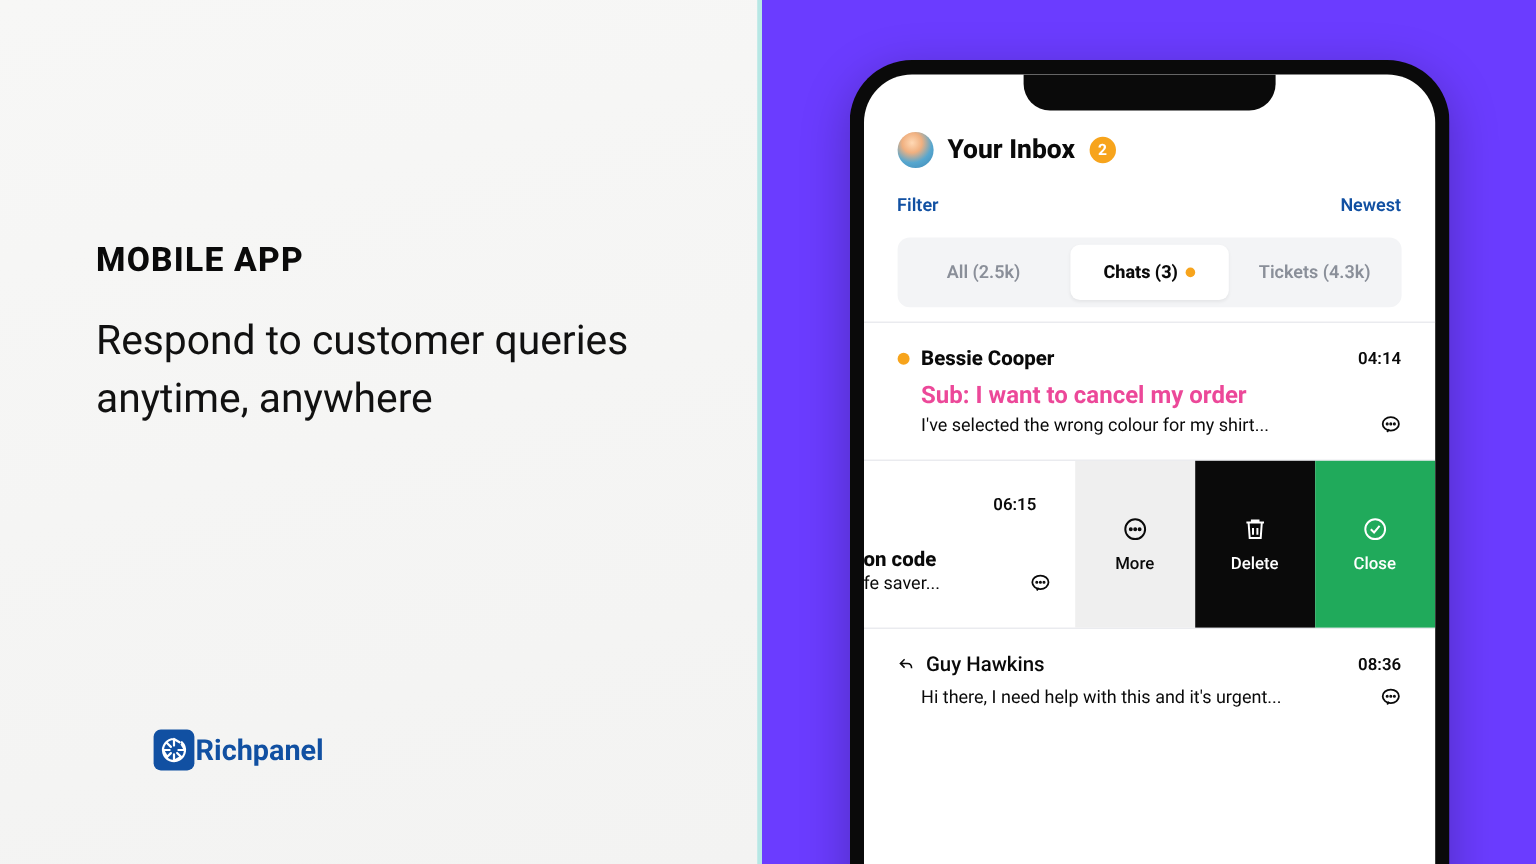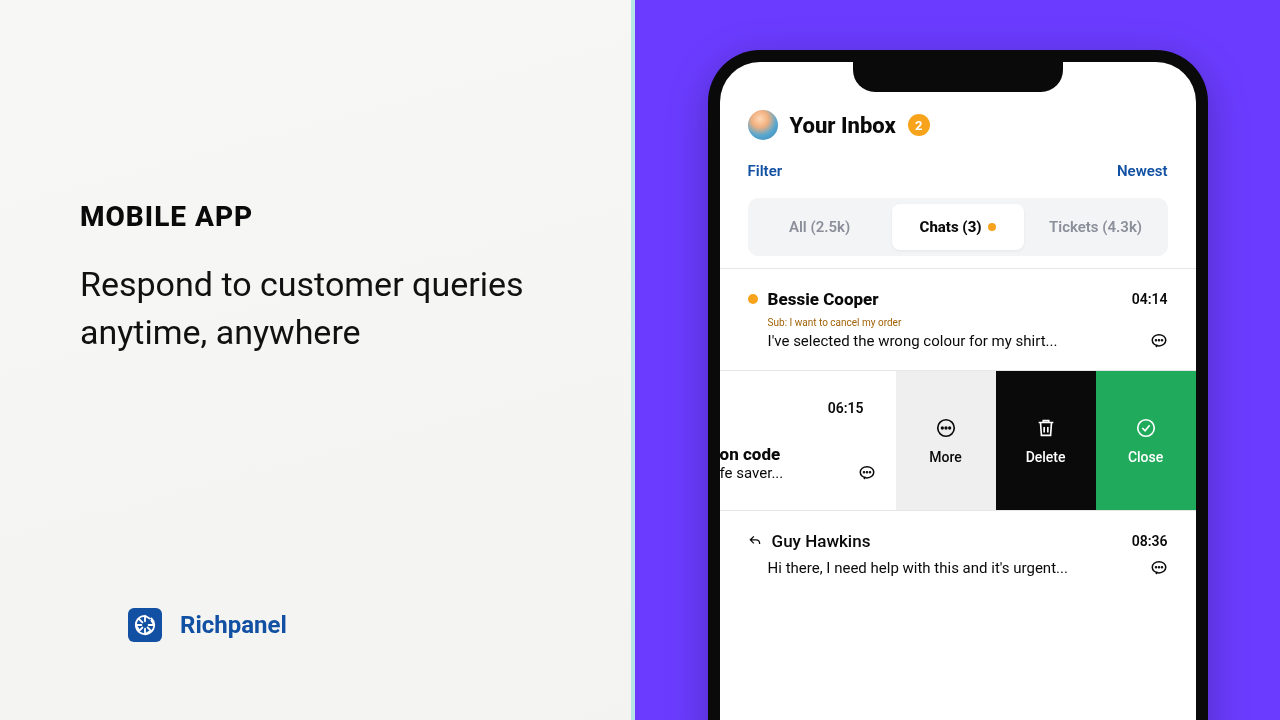--- a/index.html
+++ b/index.html
@@ -29,21 +29,21 @@
     font-weight: 400;
     color: #111;
     line-height: 1.4;
   }
   .brand {
     position: absolute;
     left: 80px;
     bottom: 78px;
     display: flex;
     align-items: center;
-    gap: 18px;
+    gap: 1px;
     padding-left: 48px;
   }
   .brand .logo {
     width: 34px;
     height: 34px;
     background: #1150a2;
     border-radius: 6px;
     display: flex;
     align-items: center;
     justify-content: center;
@@ -193,23 +193,23 @@
     color: #0a0a0a;
     flex: 1;
   }
   .name.normal { font-weight: 500; }
   .time {
     font-size: 14px;
     font-weight: 600;
     color: #0a0a0a;
   }
   .sub {
-    font-size: 10px;
-    font-weight: 400;
-    color: #a16207;
+    font-size: 20px;
+    font-weight: 700;
+    color: #ec4899;
     padding-left: 20px;
     margin-bottom: 4px;
   }
   .preview-line {
     display: flex;
     align-items: center;
     padding-left: 20px;
     gap: 0;
   }
   .preview {

